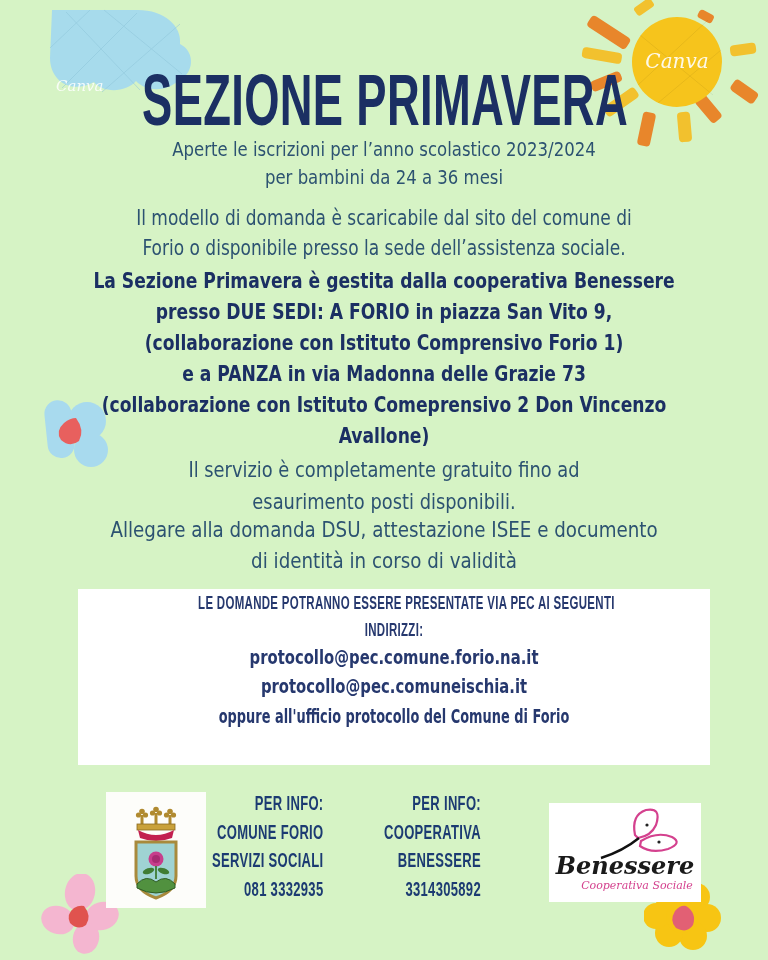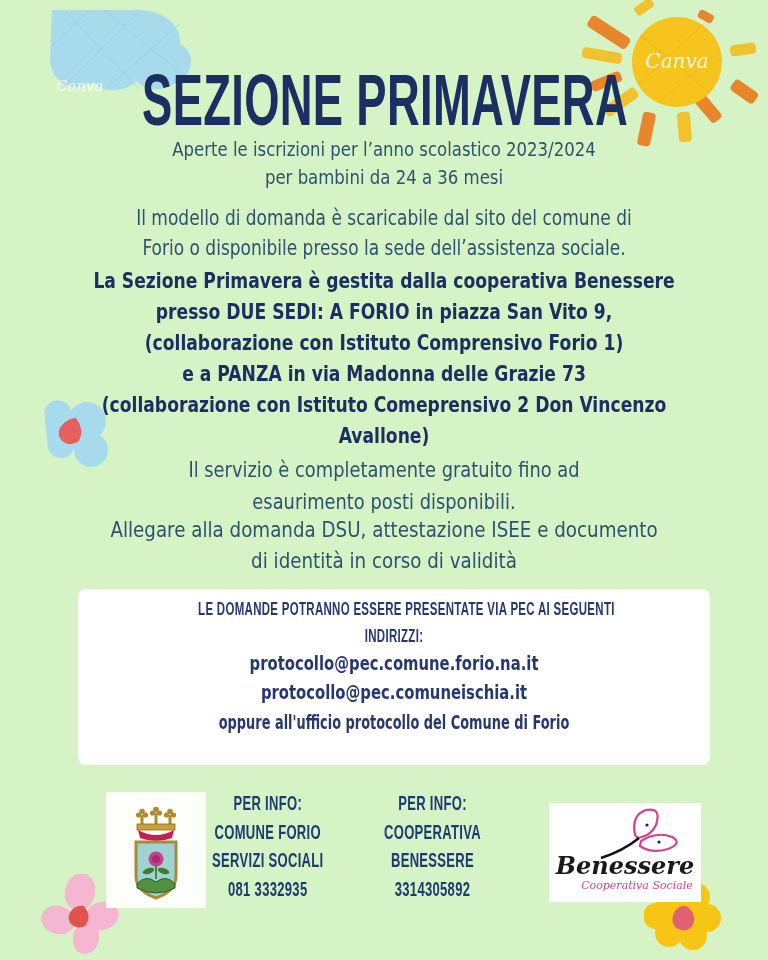--- a/index.html
+++ b/index.html
@@ -40,32 +40,32 @@
     top:265px;
     font-weight:700;color:#1b2f63;
     font-size:22px;line-height:31px;
     transform:scaleX(.78);
     white-space:nowrap;
   }
   .gratuito{top:455px;font-size:21px;line-height:31.5px;transform:scaleX(.85);}
   .allegati{top:515px;font-size:21px;line-height:31px;transform:scaleX(.87);white-space:nowrap;}
   .pec-box{
     left:78px;top:589px;width:632px;height:176px;
-    background:#ffffff;border-radius:8px;
+    background:#ffffff;border-radius:0;
     z-index:2;text-align:center;
-    padding-top:6px;box-sizing:border-box;
+    padding-top:0;box-sizing:border-box;
   }
   .pec-heading{font-size:18.5px;line-height:27px;transform:scaleX(.62);white-space:nowrap;color:#26386e;}
   .pec-email{font-size:19px;line-height:29px;transform:scaleX(.78);white-space:nowrap;color:#26386e;font-weight:800;}
   .pec-footer{font-size:19px;line-height:30px;transform:scaleX(.68);white-space:nowrap;color:#26386e;font-weight:800;}
   .contact-col{
     top:789px;
     font-size:21px;line-height:28.5px;
     color:#1c3b72;
-    text-align:center;
+    text-align:right;
   }
   .contact-col .line{transform:scaleX(.62);transform-origin:0 50%;white-space:nowrap;}
   .crest-box{left:106px;top:792px;z-index:2;}
   .benessere-box{left:549px;top:803px;z-index:2;}
   svg{display:block;}
 </style>
 </head>
 <body>
 
 <div class="page">

